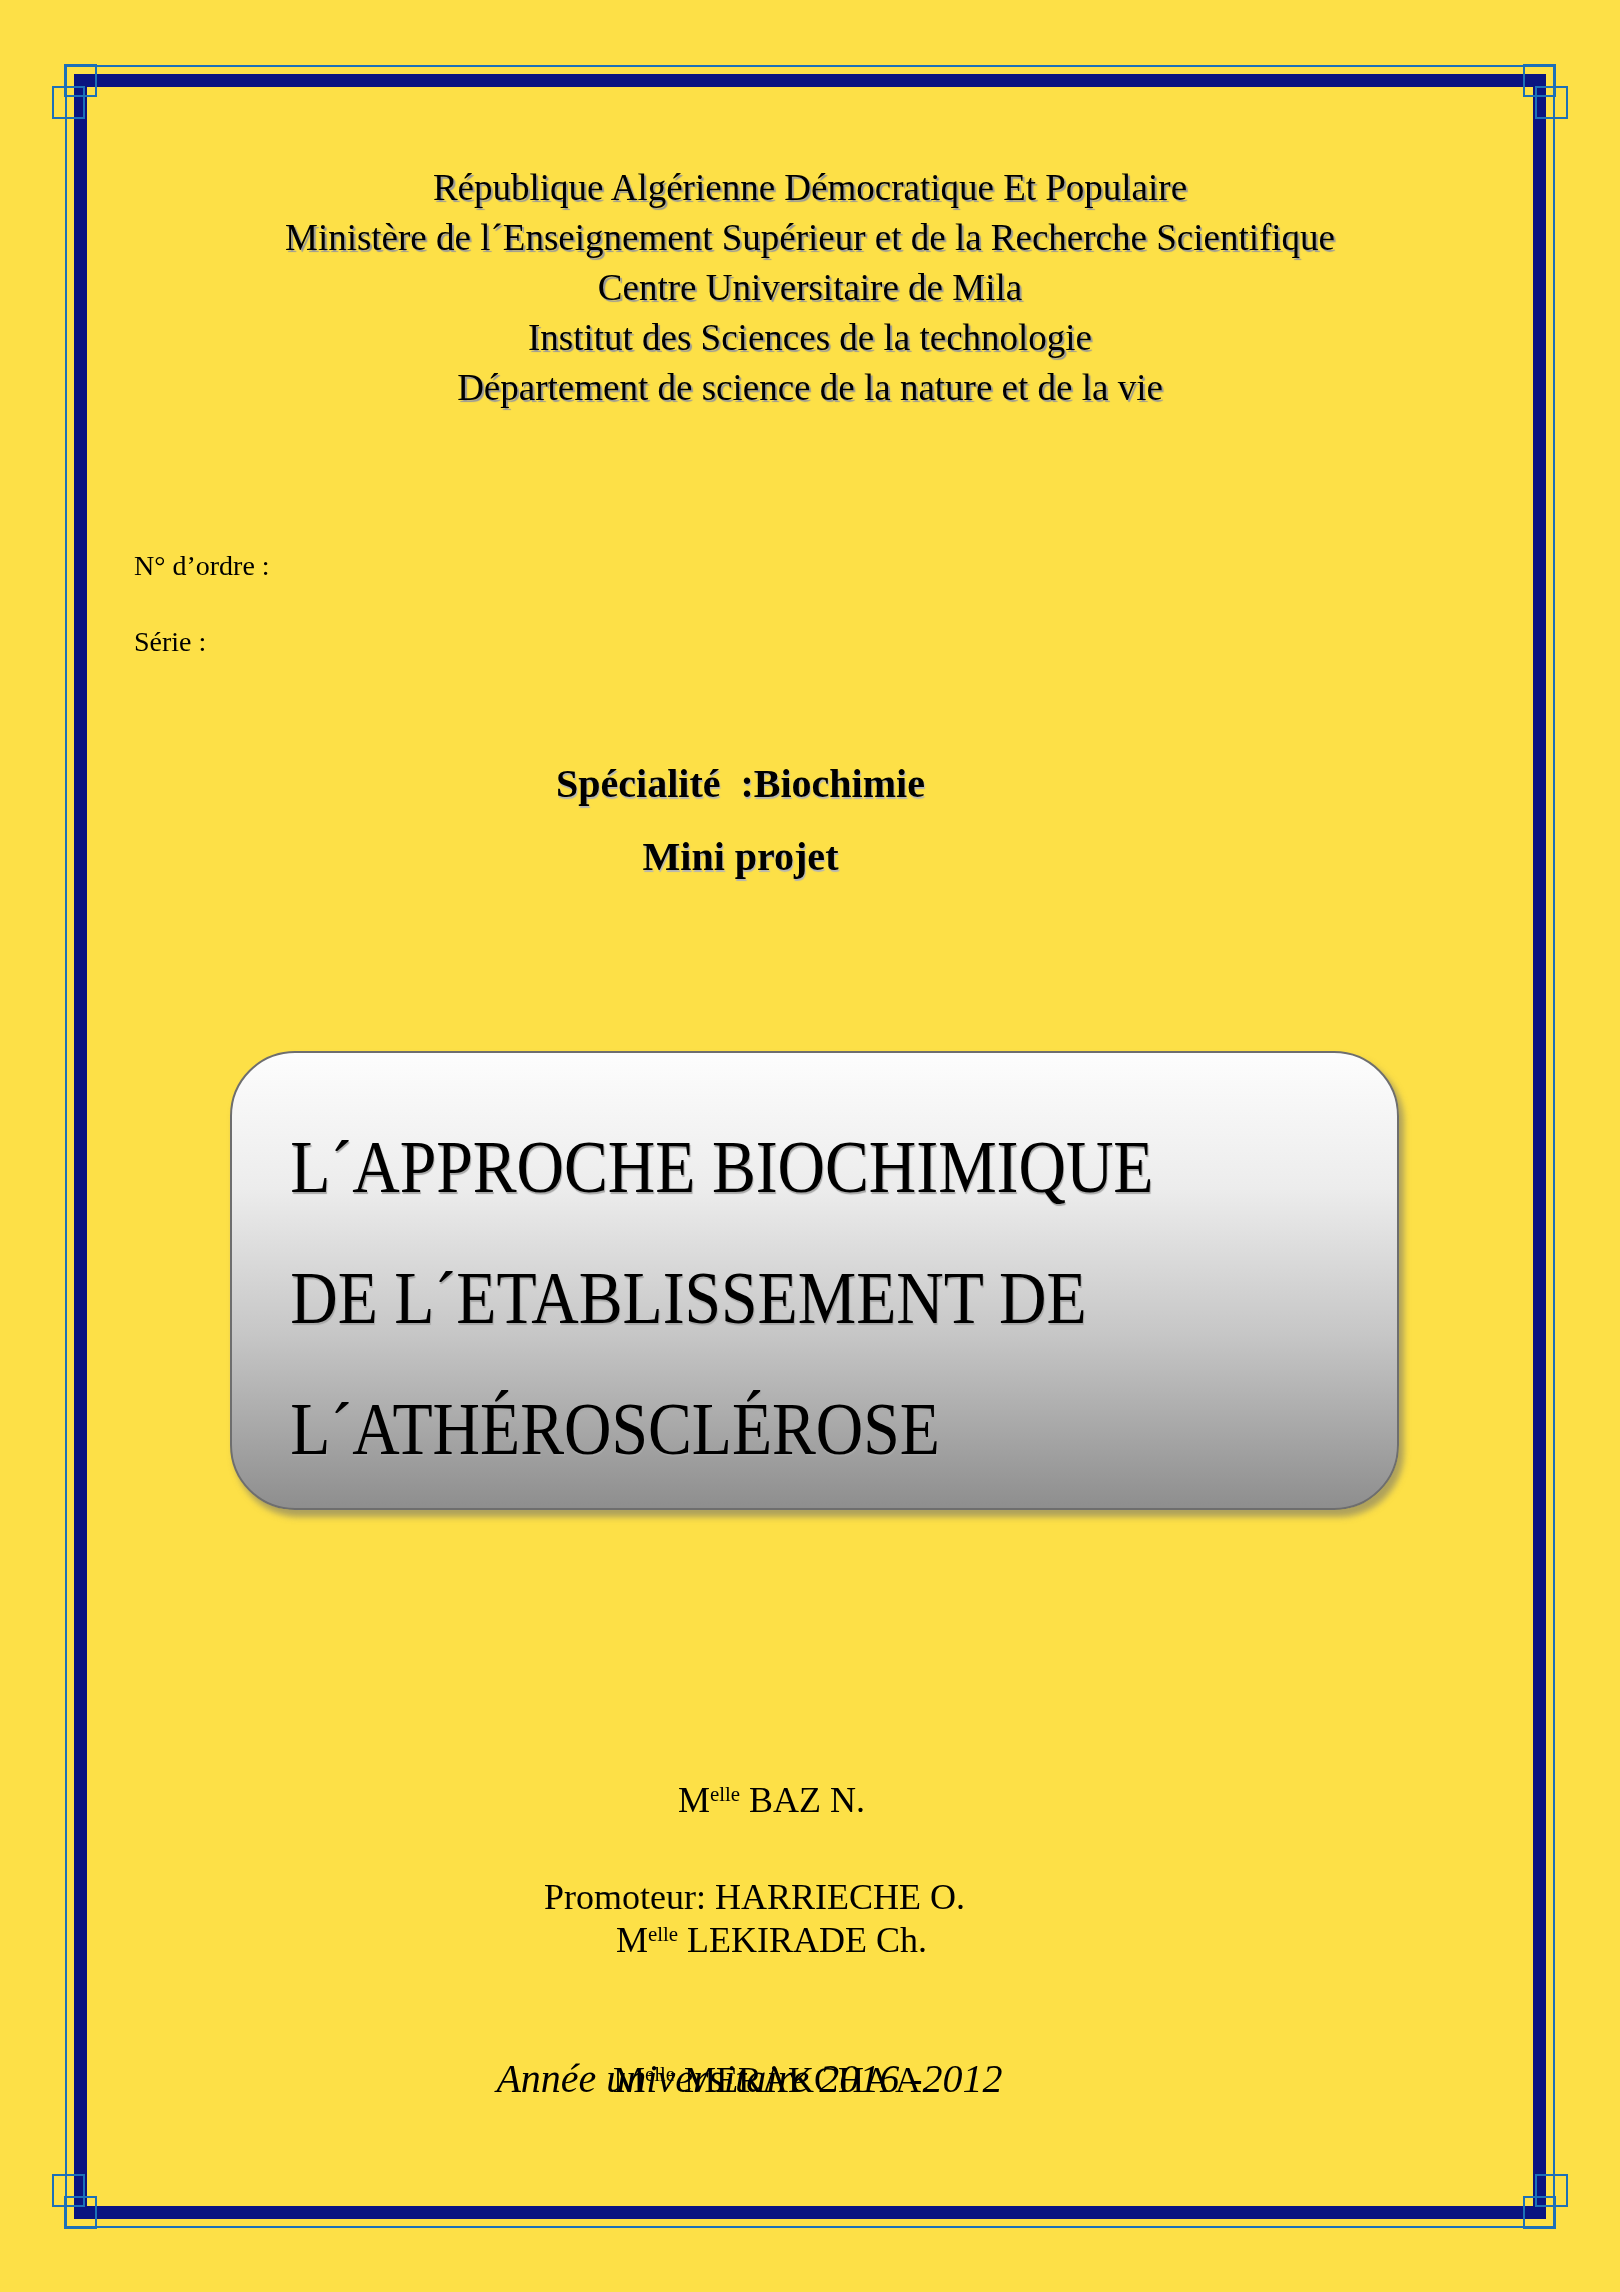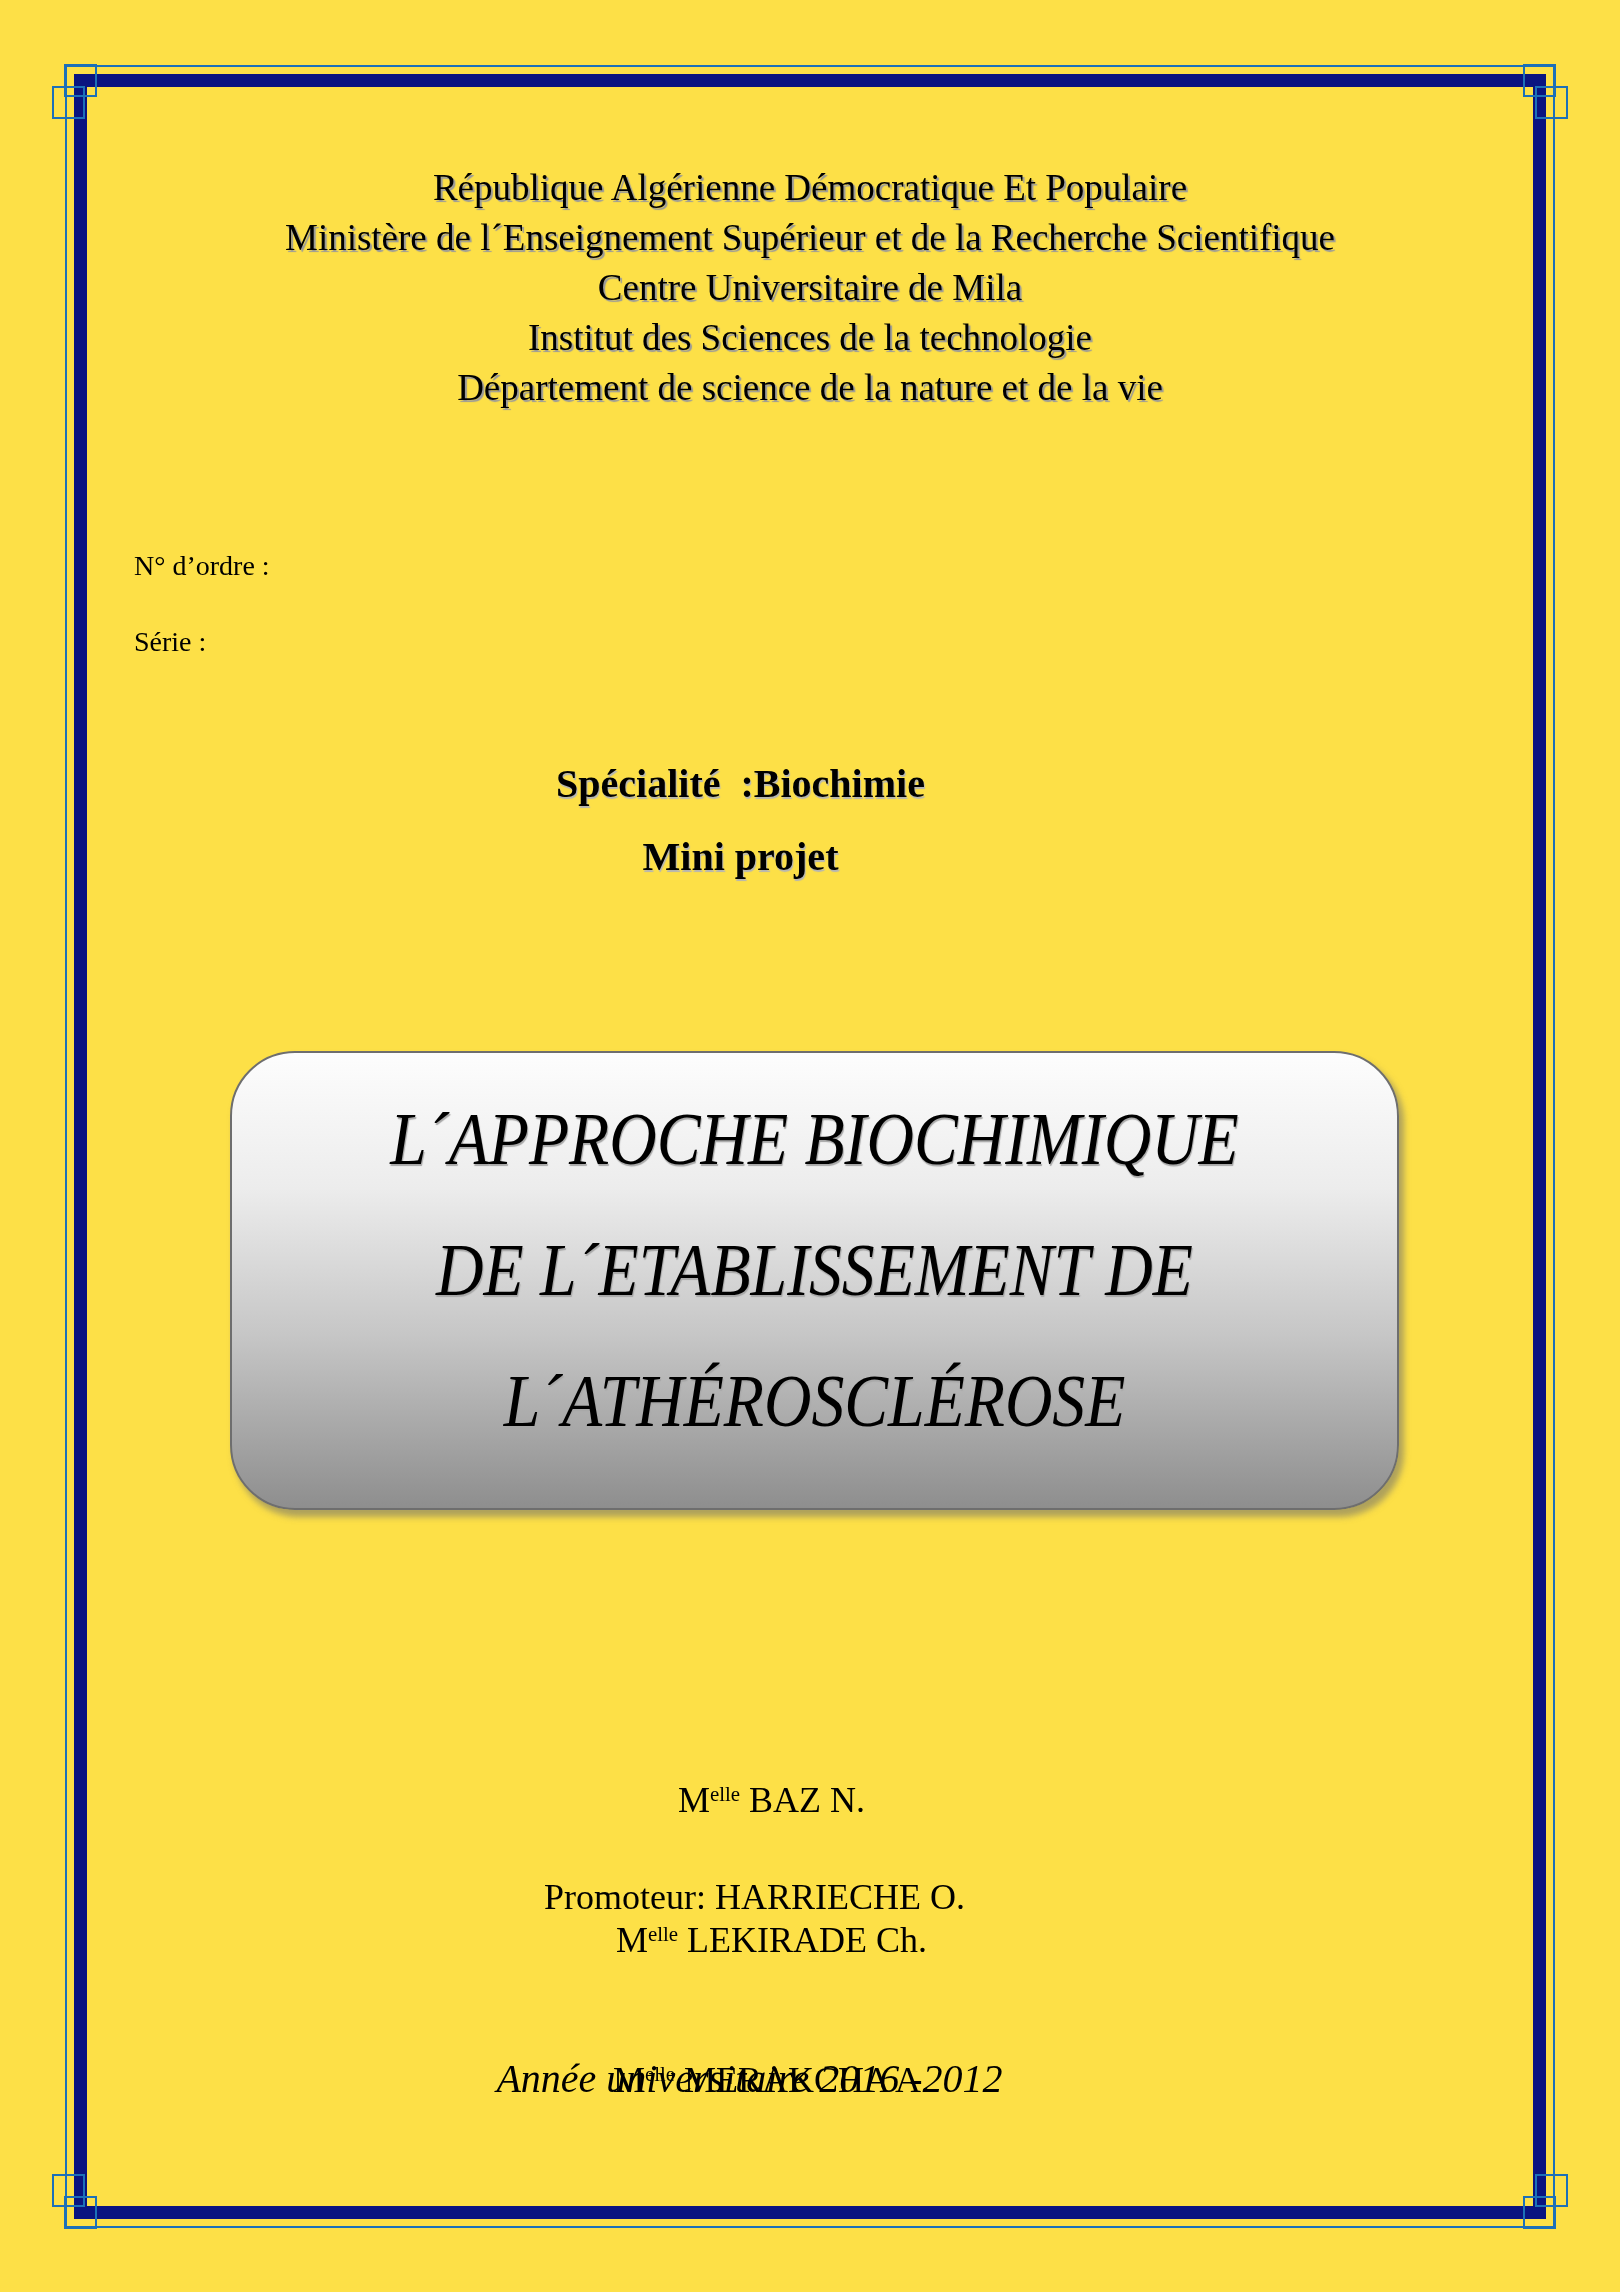--- a/index.html
+++ b/index.html
@@ -103,23 +103,21 @@
     top: 1051px;
     width: 1169px;
     height: 459px;
     box-sizing: border-box;
     border: 2.9px solid #6e6e6e;
     border-radius: 65px;
     background: linear-gradient(180deg, #fdfdfd 0%, #ececec 30%, #c6c6c6 62%, #8e8e8e 100%);
     box-shadow: 4.9px 6.9px 6.9px rgba(110,110,110,0.55);
   }
   .theme-box-inner {
-    padding-top: 21px;
-    text-align: center;
-    font-style: italic;
+    padding-top: 49px;
   }
   .theme-line {
     font-size: 73px;
     line-height: 131px;
     letter-spacing: 0px;
     transform: scaleX(0.9);
     transform-origin: 50% 50%;
     text-shadow: 1px 2px 1px #a8a8a8;
     white-space: nowrap;
   }

